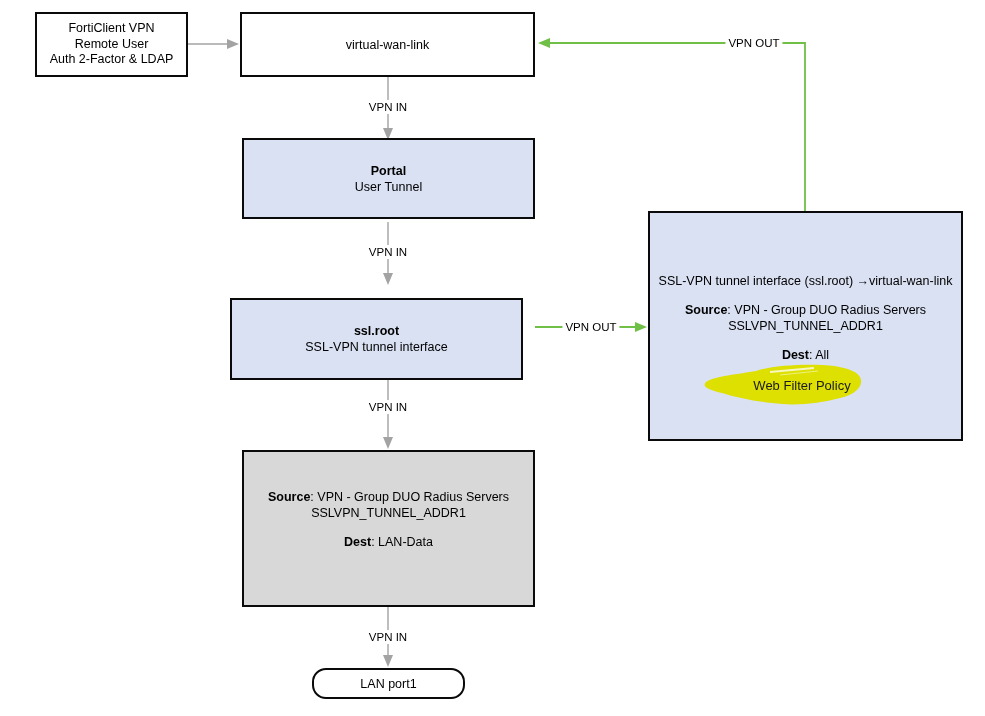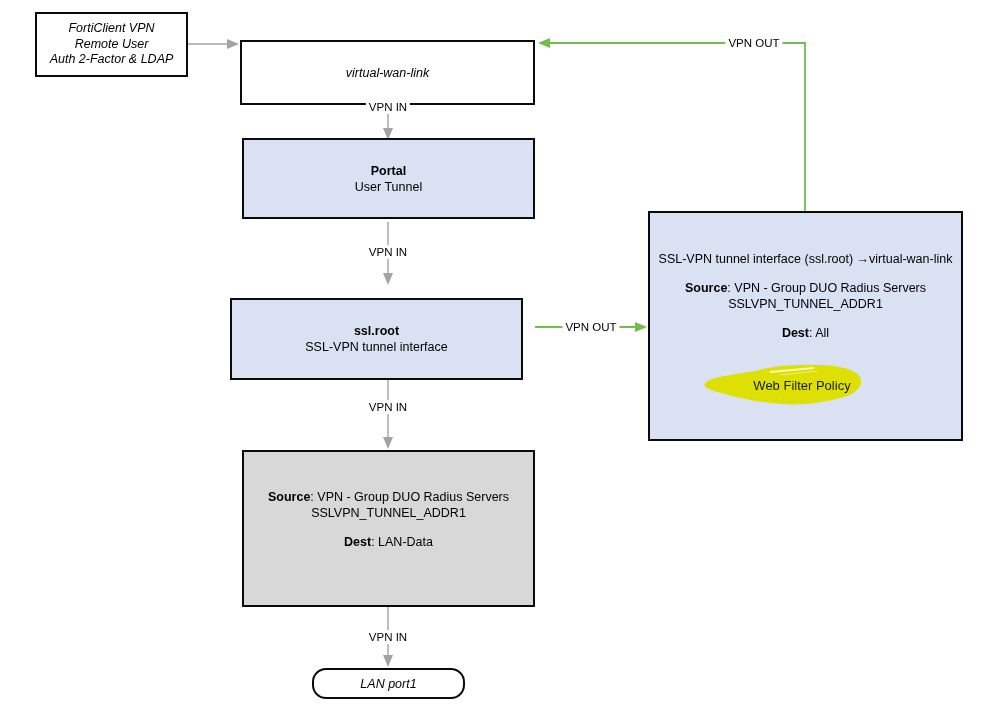--- a/index.html
+++ b/index.html
@@ -36,35 +36,35 @@
     border: 2px solid var(--border-black);
     display: flex;
     flex-direction: column;
     align-items: center;
     justify-content: center;
     text-align: center;
     font-size: 12.5px;
     line-height: 16px;
     z-index: 2;
   }
-  .node.white { background: var(--node-white); font-style: italic; }
+  .node.white { background: var(--node-white); }
   .node.blue  { background: var(--node-blue); }
   .node.gray  { background: var(--node-gray); }
 
   .node-forticlient   { left: 35px;  top: 12px;  width: 153px; height: 65px; line-height: 15.5px; }
-  .node-vwl           { left: 240px; top: 12px;  width: 295px; height: 65px; margin-top: 28px; }
+  .node-vwl           { left: 240px; top: 12px;  width: 295px; height: 65px; }
   .node-portal        { left: 242px; top: 138px; width: 293px; height: 81px; }
   .node-sslroot       { left: 230px; top: 286px; width: 293px; height: 82px; margin-top: 12px; }
   .node-lanport       { left: 312px; top: 668px; width: 153px; height: 31px; border-radius: 14px; }
 
   .node.policy {
     justify-content: flex-start;
     align-items: center;
   }
-  .node-policy-wan    { left: 648px; top: 211px; width: 315px; height: 230px; padding-top: 38px; }
+  .node-policy-wan    { left: 648px; top: 211px; width: 315px; height: 230px; padding-top: 60px; }
   .node-policy-lan    { left: 242px; top: 450px; width: 293px; height: 157px; padding-top: 24px; }
   .policy-line { display: block; }
   .gap-before { margin-top: 13px; }
   .bold { font-weight: bold; }
 
   .edge-label {
     position: absolute;
     transform: translate(-50%, -50%);
     background: #ffffff;
     padding: 0 3px;

